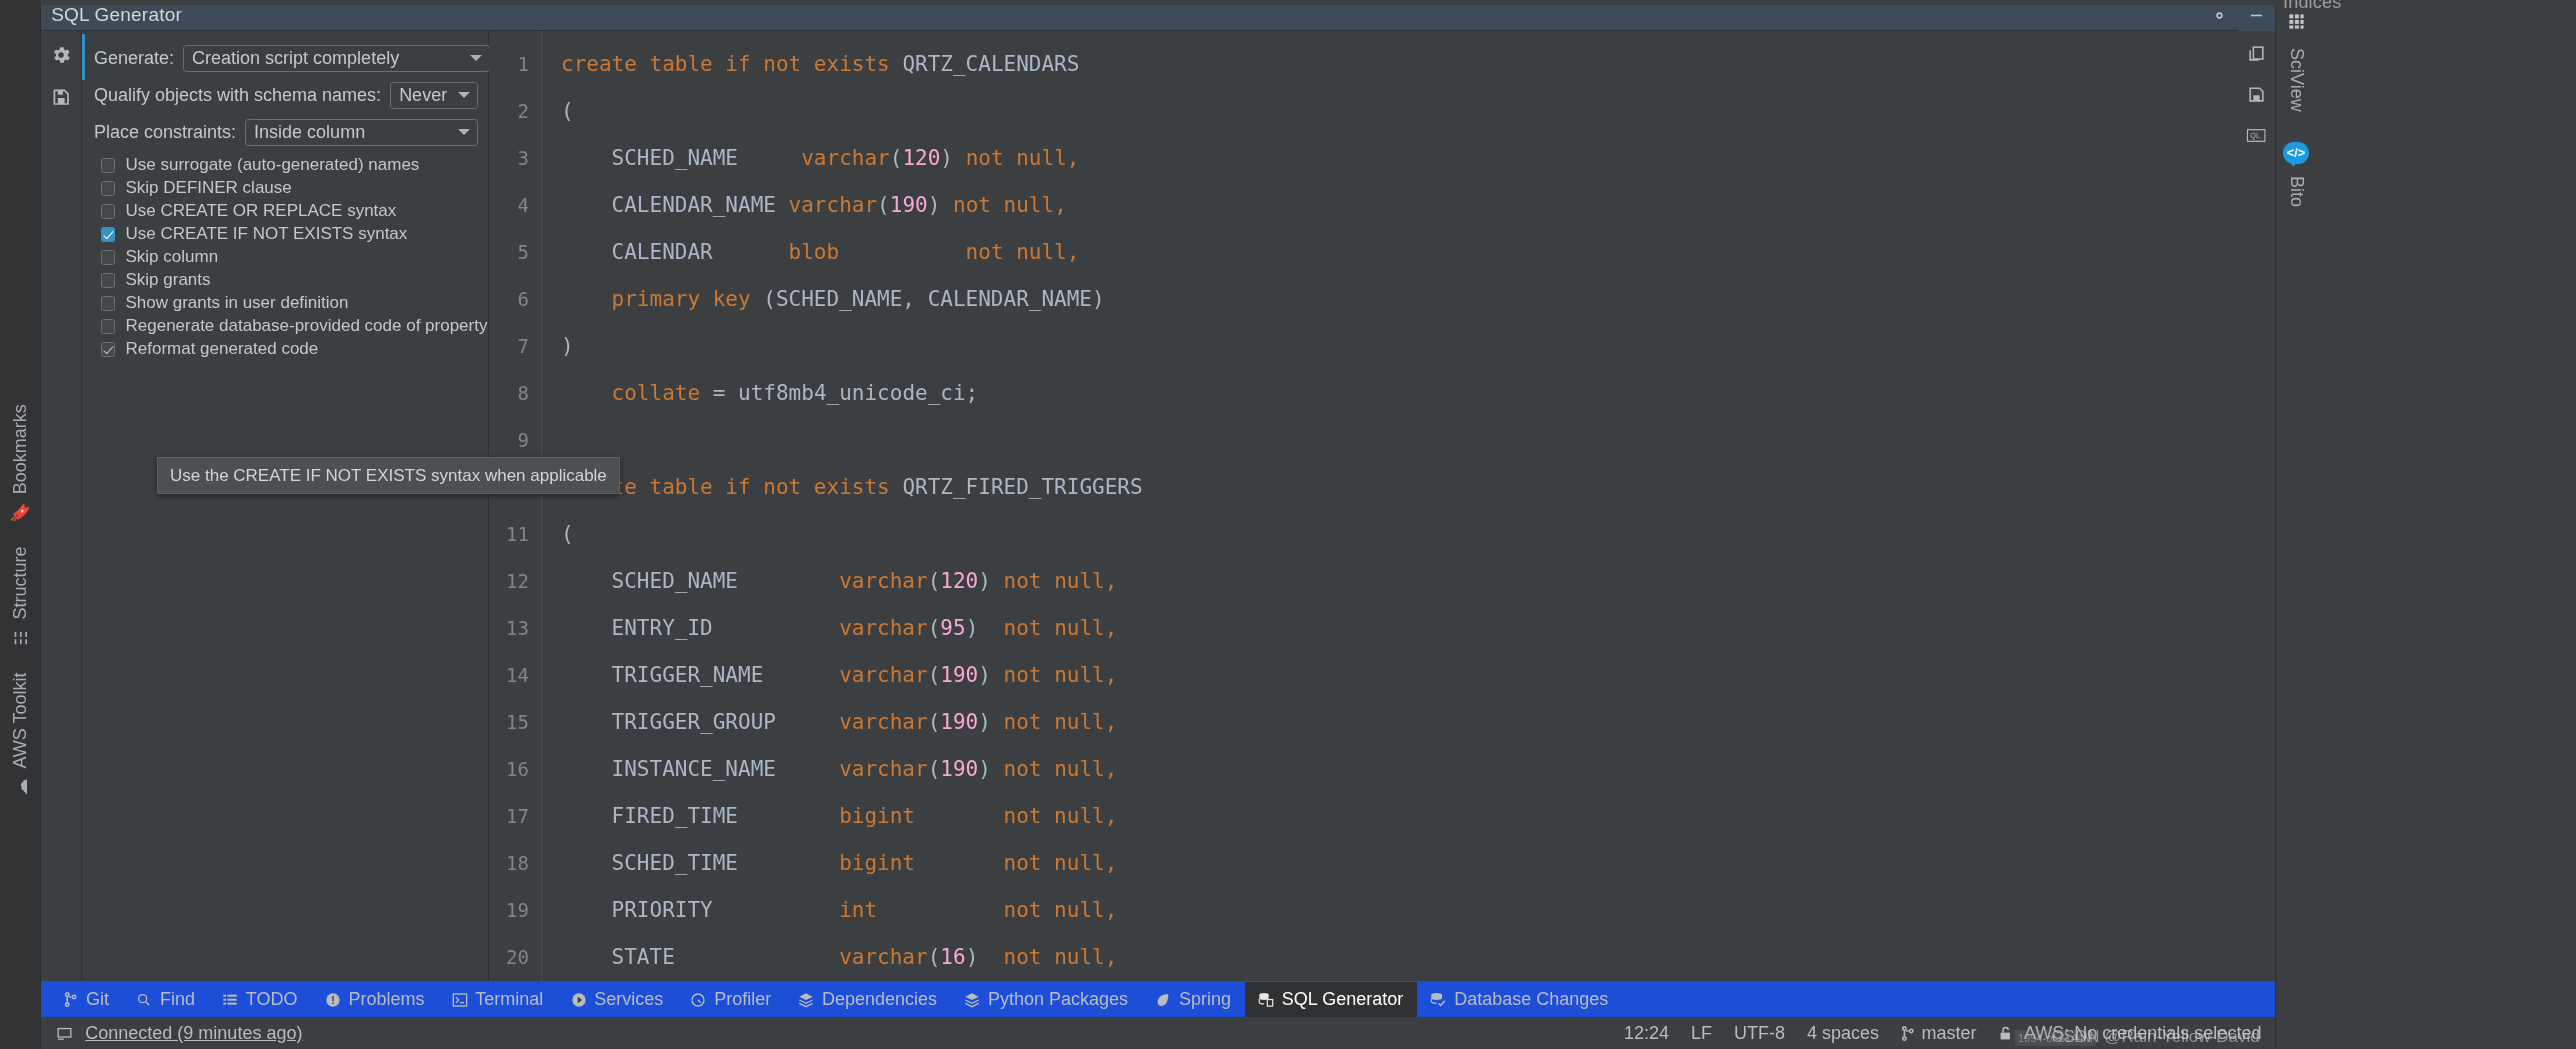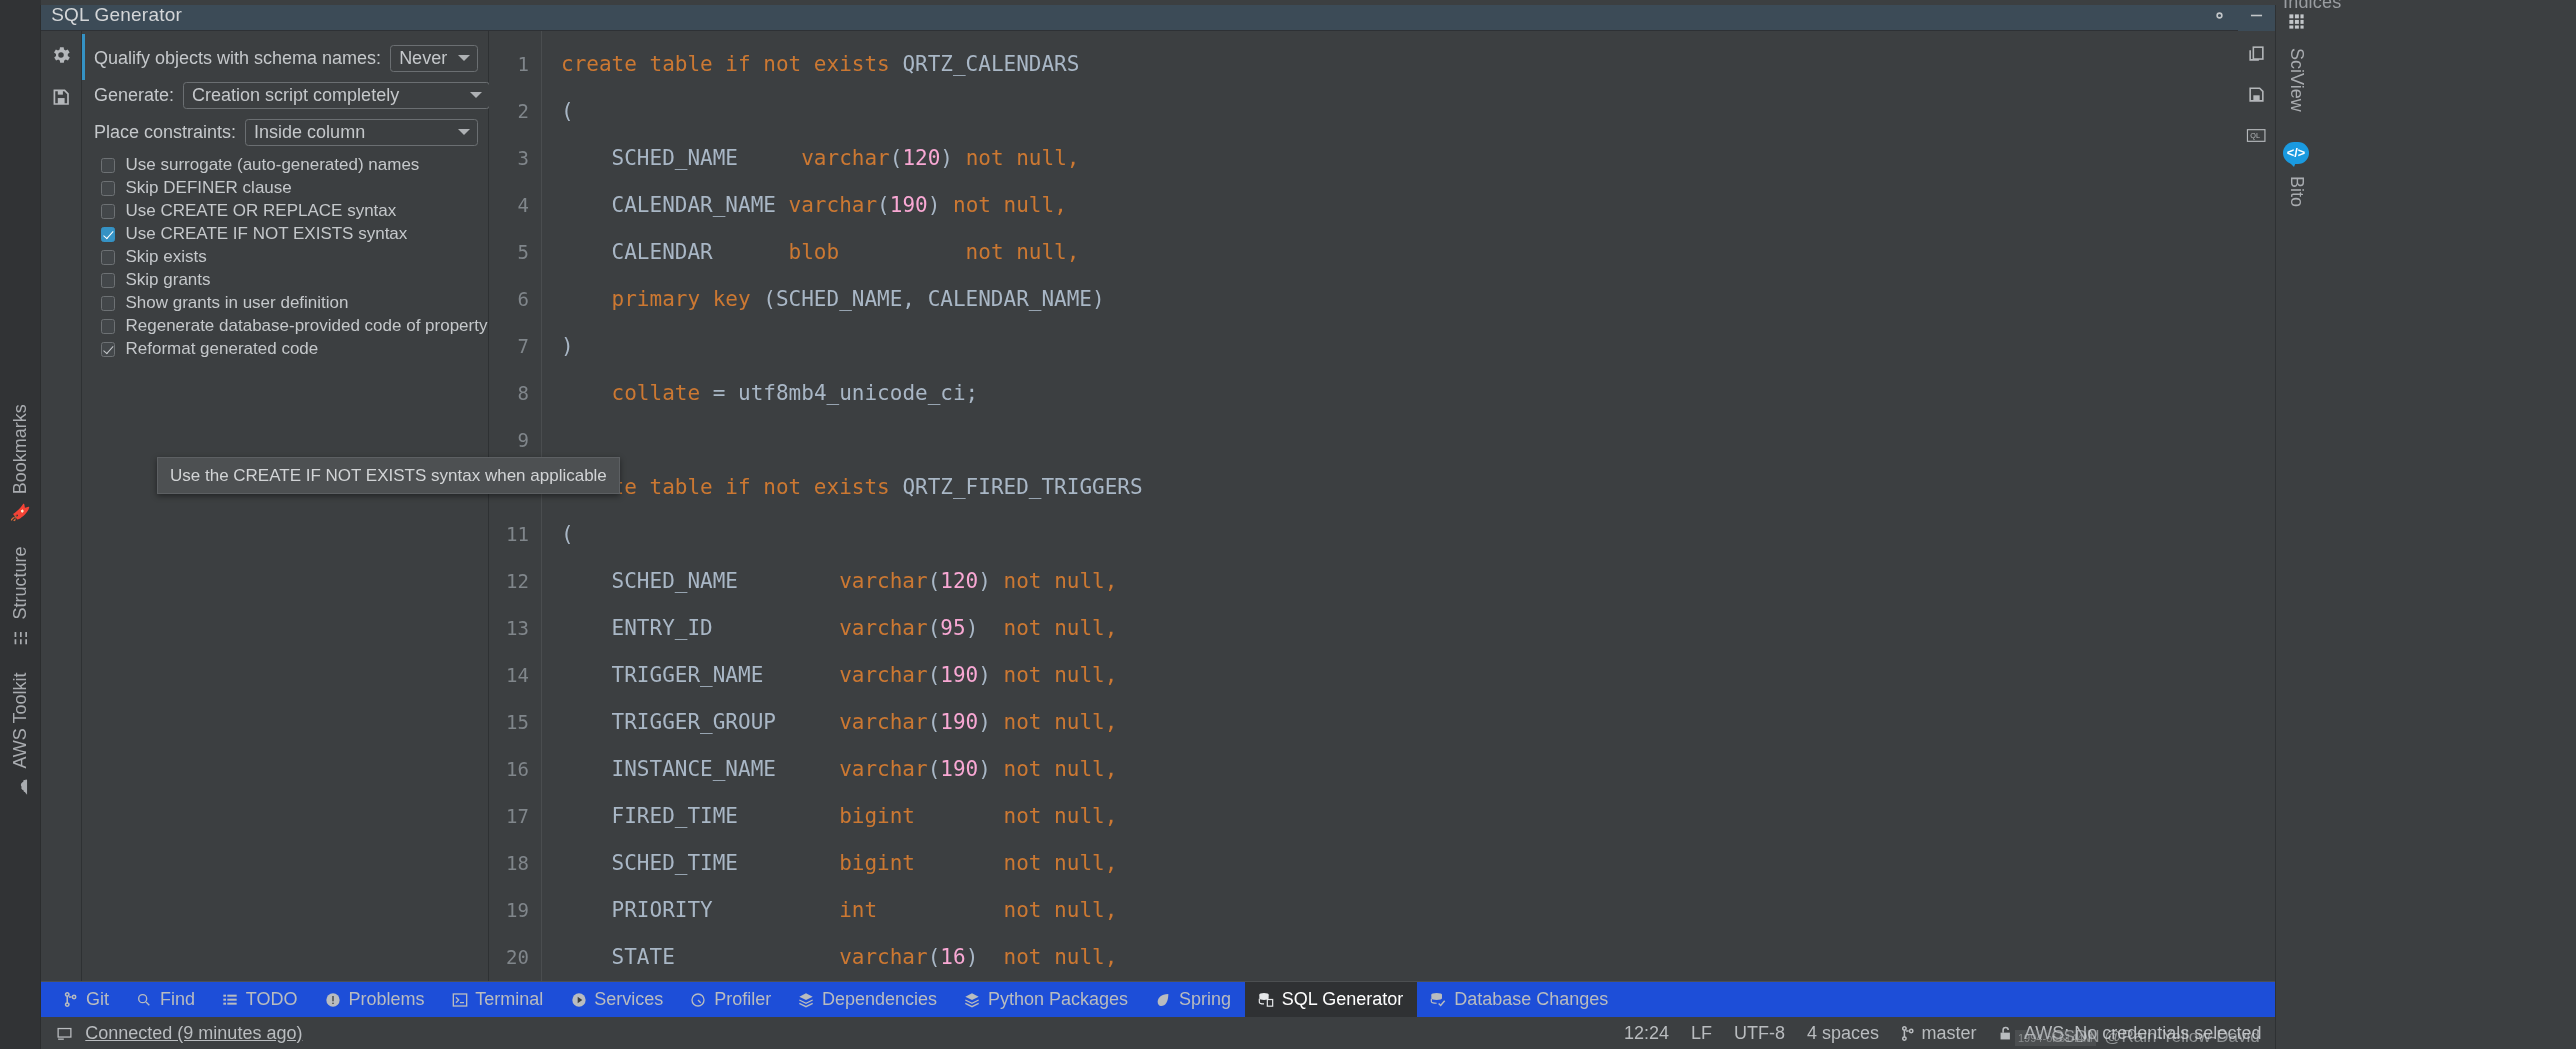--- a/index.html
+++ b/index.html
@@ -350,30 +350,30 @@
                 <rect x="8" y="4" width="6" height="5" fill="currentColor" stroke="none"></rect>
             </svg>
           </div>
         </div>
 
         <div class="settings-pane">
           <div class="accent-bar"></div>
 
           <div class="form-rows">
             <div class="form-row">
+              <span class="lbl">Generate:</span>
+              <div class="combo w-full">
+                <span class="cv">Creation script completely</span>
+                <span class="arw"></span>
+              </div>
+            </div>
+            <div class="form-row">
               <span class="lbl">Qualify objects with schema names:</span>
               <div class="combo">
                 <span class="cv">Never</span>
-                <span class="arw"></span>
-              </div>
-            </div>
-            <div class="form-row">
-              <span class="lbl">Generate:</span>
-              <div class="combo w-full">
-                <span class="cv">Creation script completely</span>
                 <span class="arw"></span>
               </div>
             </div>
             <div class="form-row">
               <span class="lbl">Place constraints:</span>
               <div class="combo">
                 <span class="cv">Inside column</span>
                 <span class="arw"></span>
               </div>
             </div>
@@ -391,21 +391,21 @@
             <div class="check-row">
               <span class="cbox"></span>
               <span class="ctext">Use CREATE OR REPLACE syntax</span>
             </div>
             <div class="check-row">
               <span class="cbox checked-blue"></span>
               <span class="ctext">Use CREATE IF NOT EXISTS syntax</span>
             </div>
             <div class="check-row">
               <span class="cbox"></span>
-              <span class="ctext">Skip exists</span>
+              <span class="ctext">Skip column</span>
             </div>
             <div class="check-row">
               <span class="cbox"></span>
               <span class="ctext">Skip grants</span>
             </div>
             <div class="check-row">
               <span class="cbox"></span>
               <span class="ctext">Show grants in user definition</span>
             </div>
             <div class="check-row">

